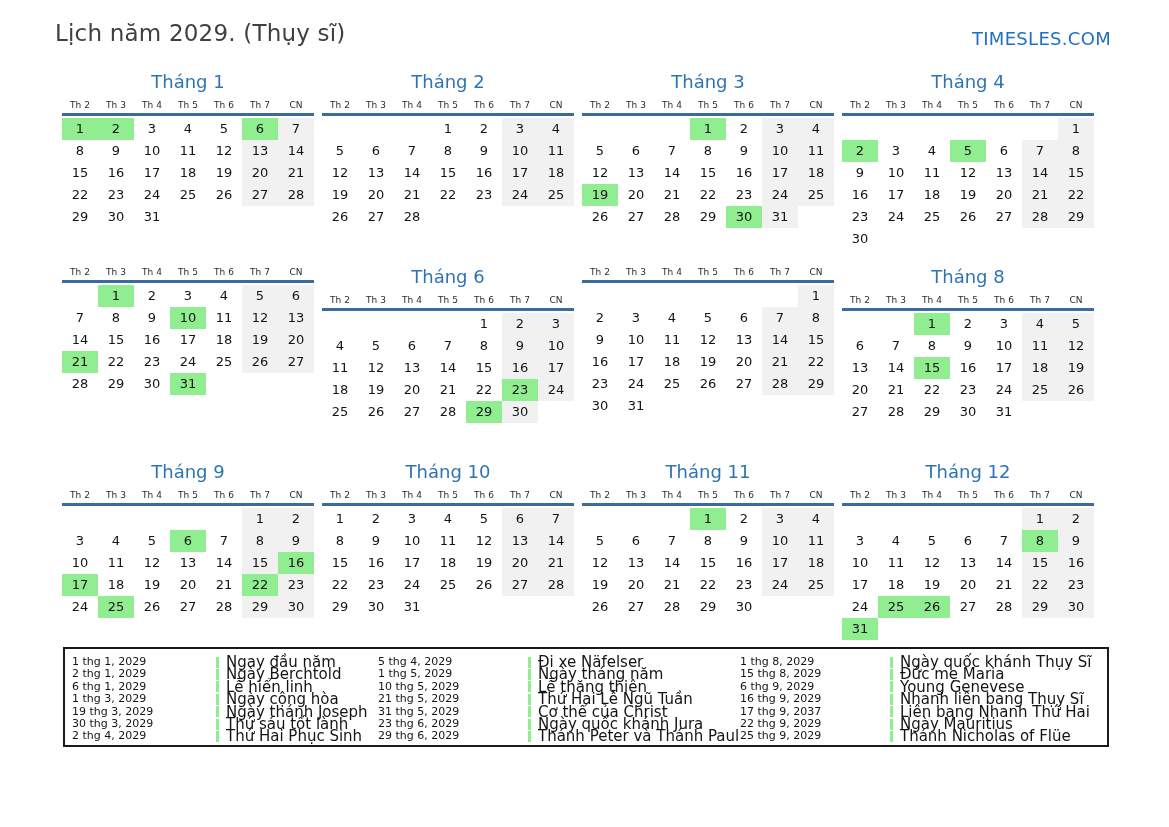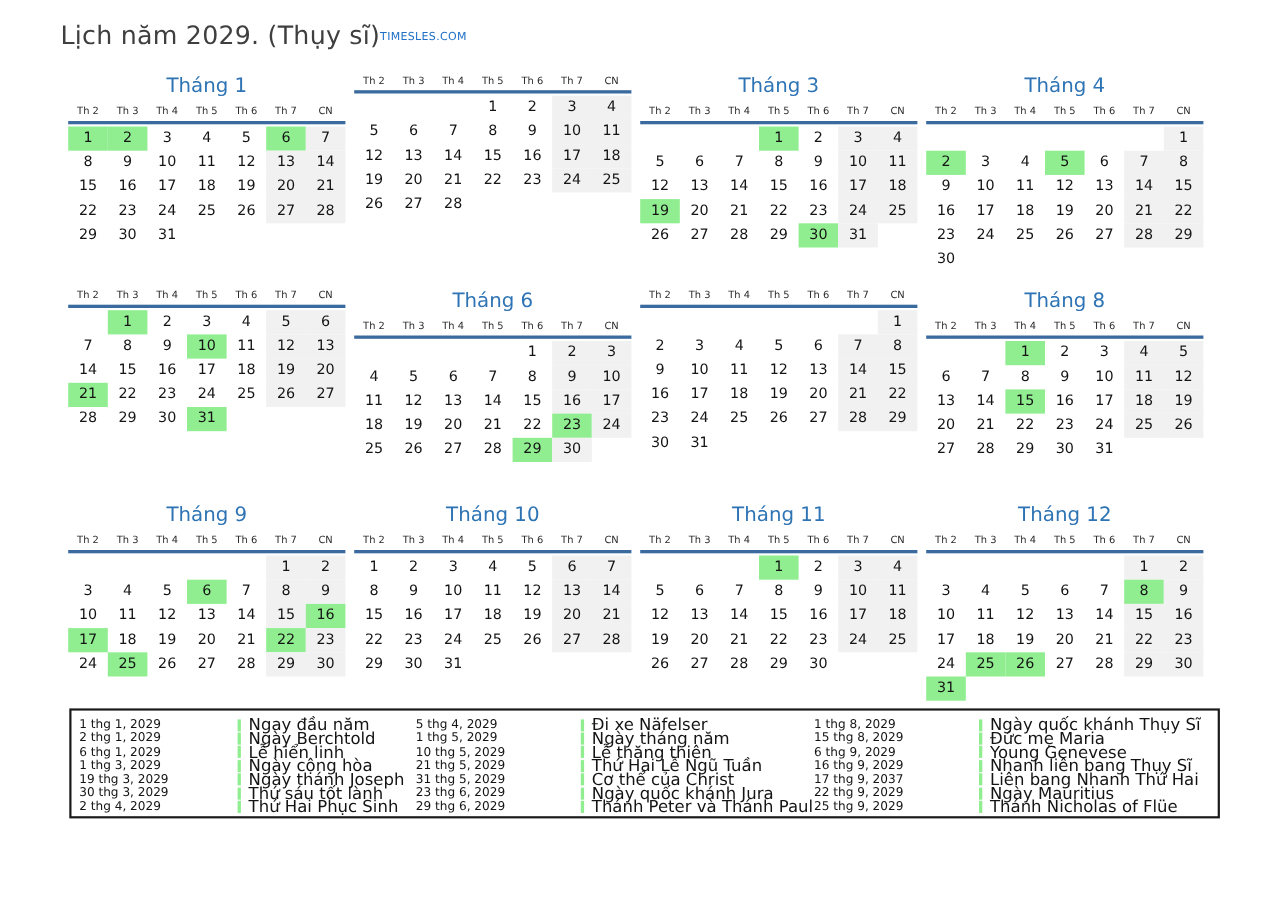--- a/index.html
+++ b/index.html
@@ -3,28 +3,28 @@
 <meta charset="utf-8">
 <style>
   * { box-sizing: border-box; margin: 0; padding: 0; }
   html, body {
     width: 1169px; height: 827px;
     background: #ffffff;
     font-family: "DejaVu Sans", "Liberation Sans", sans-serif;
     overflow: hidden;
   }
   .page-header {
-    display: flex; align-items: flex-start;
+    display: flex; justify-content: space-between; align-items: flex-start;
     padding: 20px 58px 0 55px;
   }
   .page-title {
     font-size: 23px; color: #3f3f3f; font-weight: 400; letter-spacing: 0.2px;
   }
   .site-link {
-    font-size: 10px; color: #1f6fc5; margin-top: 8px; text-decoration: none;
+    font-size: 18px; color: #1f6fc5; margin-top: 8px; text-decoration: none;
     letter-spacing: 0.3px; cursor: pointer;
   }
   .months-grid {
     display: grid;
     grid-template-columns: repeat(4, 252px);
     column-gap: 8px; row-gap: 14px;
     margin: 20px 0 0 62px;
   }
   .month { width: 252px; height: 181px; }
   .month-title {
@@ -126,20 +126,21 @@
         <div class="day-cell">29</div>
         <div class="day-cell">30</div>
         <div class="day-cell">31</div>
         <div class="day-cell"></div>
         <div class="day-cell"></div>
         <div class="day-cell"></div>
         <div class="day-cell"></div>
       </div>
     </div>
     <div class="month">
+      <div class="month-title">Tháng 2</div>
       <div class="weekday-row">
         <div class="weekday-cell">Th 2</div>
         <div class="weekday-cell">Th 3</div>
         <div class="weekday-cell">Th 4</div>
         <div class="weekday-cell">Th 5</div>
         <div class="weekday-cell">Th 6</div>
         <div class="weekday-cell">Th 7</div>
         <div class="weekday-cell">CN</div>
       </div>
       <div class="month-divider"></div>

